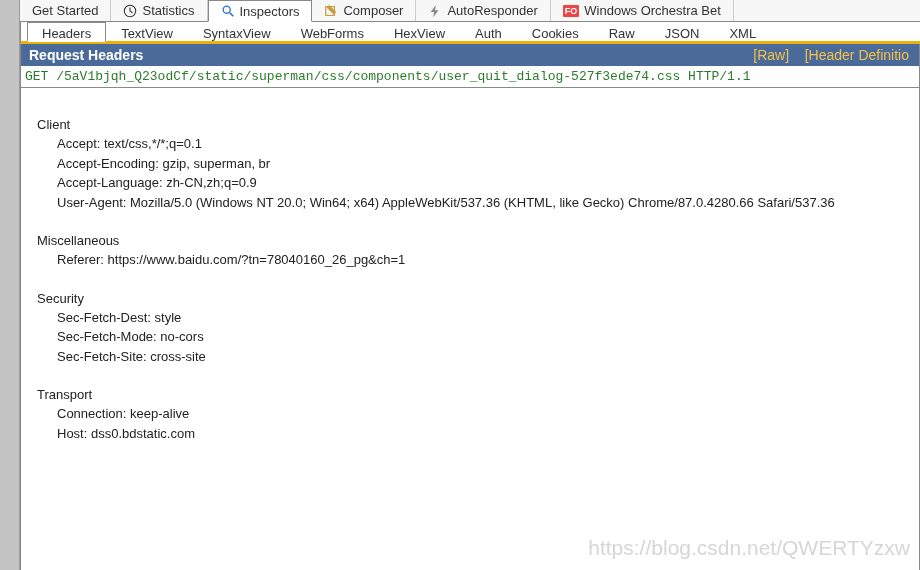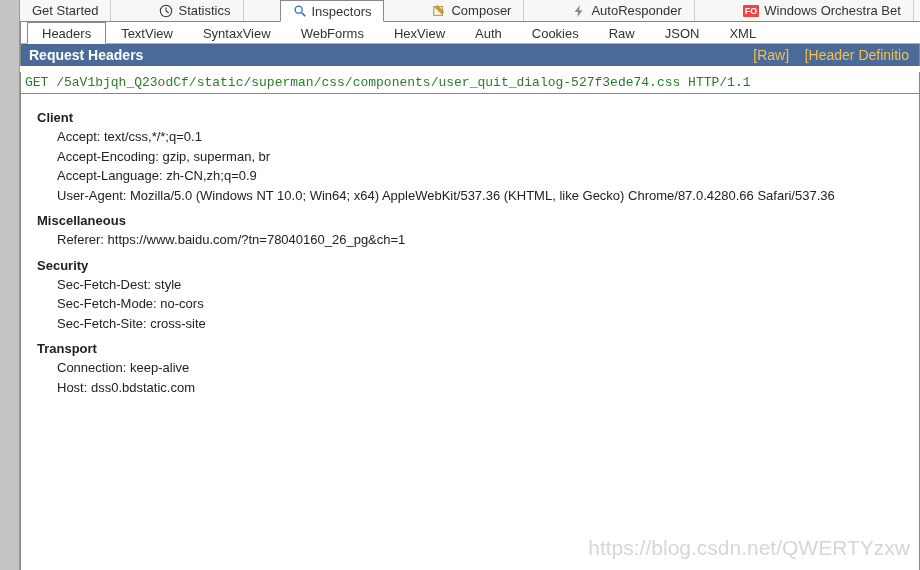--- a/index.html
+++ b/index.html
@@ -25,21 +25,20 @@
     background: #fff;
     display: flex;
     flex-direction: column;
   }
   .top-tabs {
     display: flex;
     background: #f7f7f7;
     border-bottom: 1px solid #888;
     height: 22px;
     font-size: 13px;
-    gap: 36px;
   }
   .top-tab {
     display: flex;
     align-items: center;
     gap: 5px;
     padding: 0 12px;
     border-right: 1px solid #ccc;
     color: #333;
     white-space: nowrap;
     cursor: pointer;
@@ -55,21 +54,21 @@
     background: #ef4444;
     color: #fff;
     font-size: 9px;
     font-weight: bold;
     padding: 1px 2px;
     border-radius: 1px;
   }
   .sub-tabs {
     display: flex;
     background: #fff;
-    border-bottom: 1px solid #eab308;
+    border-bottom: 3px solid #eab308;
     height: 22px;
     padding-left: 6px;
     border-left: 1px solid #888;
   }
   .sub-tab {
     padding: 3px 14px 0 14px;
     border: 1px solid transparent;
     color: #333;
     font-size: 13px;
     cursor: pointer;
@@ -96,35 +95,34 @@
   .section-links span { color: #f5c04a; cursor: pointer; padding: 0 2px; }
   .request-line {
     font-family: "Courier New", monospace;
     font-size: 13px;
     color: #2c7b2c;
     background: #fff;
     padding: 3px 4px;
     border: 1px solid #888;
     border-top: none;
     white-space: nowrap;
-    margin-top: 6px;
   }
   .headers-body {
     flex: 1;
     background: #fff;
     border-left: 1px solid #888;
     border-right: 1px solid #888;
     padding: 8px 4px;
     font-size: 13px;
     color: #222;
     overflow: auto;
   }
   .hdr-group {
-    font-weight: bold;
-    margin-top: 8px;
+    font-weight: normal;
+    margin-top: 21px;
     margin-bottom: 2px;
     padding-left: 12px;
   }
   .hdr-line {
     padding-left: 32px;
     line-height: 1.5;
   }
   .watermark {
     position: absolute;
     right: 10px;
@@ -208,21 +206,21 @@
     </span>
   </div>
 
   <div class="request-line">GET /5aV1bjqh_Q23odCf/static/superman/css/components/user_quit_dialog-527f3ede74.css HTTP/1.1</div>
 
   <div class="headers-body">
     <div class="hdr-group">Client</div>
     <div class="hdr-line">Accept: text/css,*/*;q=0.1</div>
     <div class="hdr-line">Accept-Encoding: gzip, superman, br</div>
     <div class="hdr-line">Accept-Language: zh-CN,zh;q=0.9</div>
-    <div class="hdr-line">User-Agent: Mozilla/5.0 (Windows NT 10.0; Win64; x64) AppleWebKit/537.36 (KHTML, like Gecko) Chrome/87.0.4280.66 Safari/537.36</div>
+    <div class="hdr-line">User-Agent: Mozilla/5.0 (Windows NT 20.0; Win64; x64) AppleWebKit/537.36 (KHTML, like Gecko) Chrome/87.0.4280.66 Safari/537.36</div>
 
     <div class="hdr-group">Miscellaneous</div>
     <div class="hdr-line">Referer: https://www.baidu.com/?tn=78040160_26_pg&amp;ch=1</div>
 
     <div class="hdr-group">Security</div>
     <div class="hdr-line">Sec-Fetch-Dest: style</div>
     <div class="hdr-line">Sec-Fetch-Mode: no-cors</div>
     <div class="hdr-line">Sec-Fetch-Site: cross-site</div>
 
     <div class="hdr-group">Transport</div>

